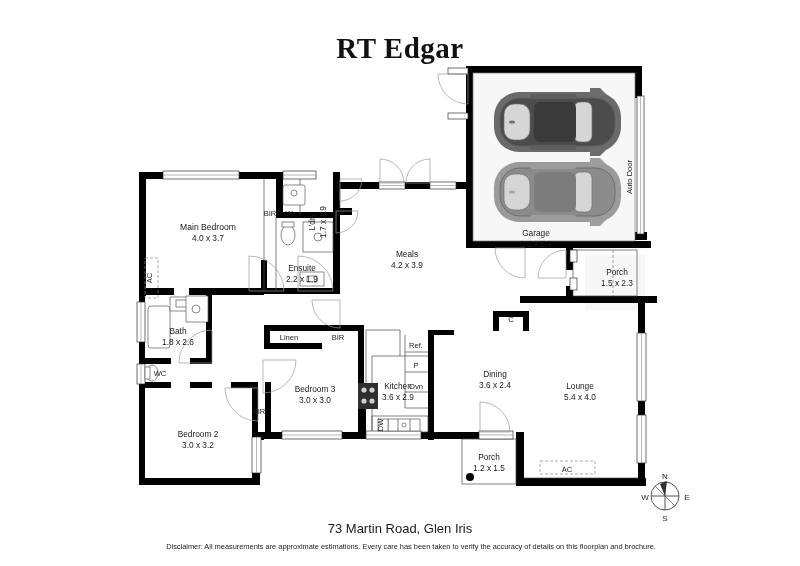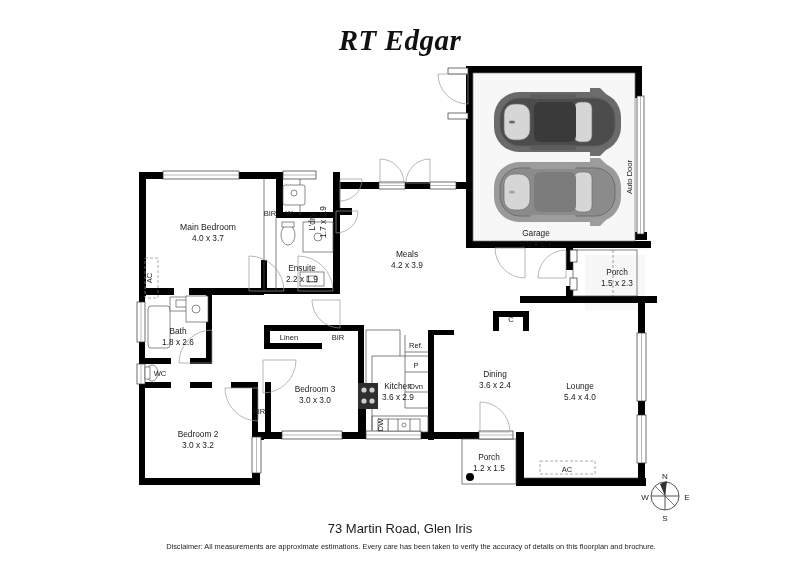--- a/index.html
+++ b/index.html
@@ -16,30 +16,29 @@
     position: relative;
   }
   #page {
     position: relative;
     width: 800px;
     height: 566px;
     background: #ffffff;
   }
   #brand-title {
     position: absolute;
-    top: 24px;
+    top: 32px;
     left: 0;
     width: 800px;
     text-align: center;
     font-family: "Liberation Serif", serif;
     font-size: 29px;
     font-weight: 700;
     letter-spacing: 0.5px;
     color: #111111;
-    font-style: italic;
   }
   #address-line {
     position: absolute;
     top: 521px;
     left: 0;
     width: 800px;
     text-align: center;
     font-size: 13px;
     color: #1a1a1a;
   }

